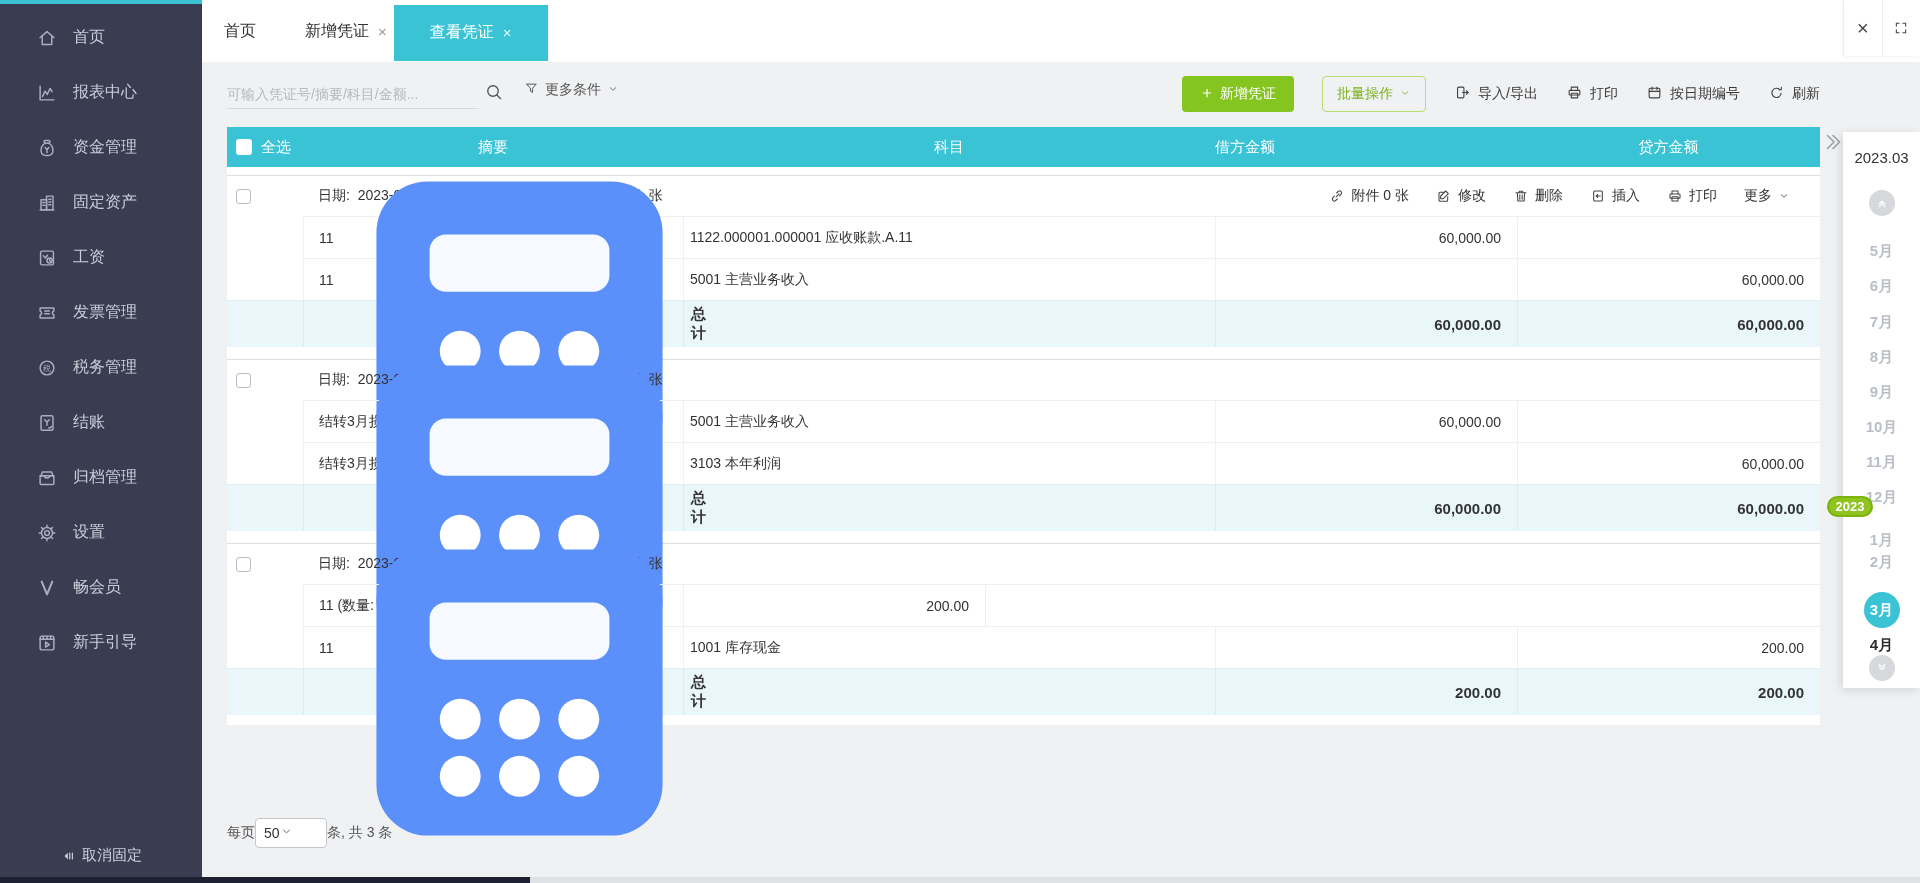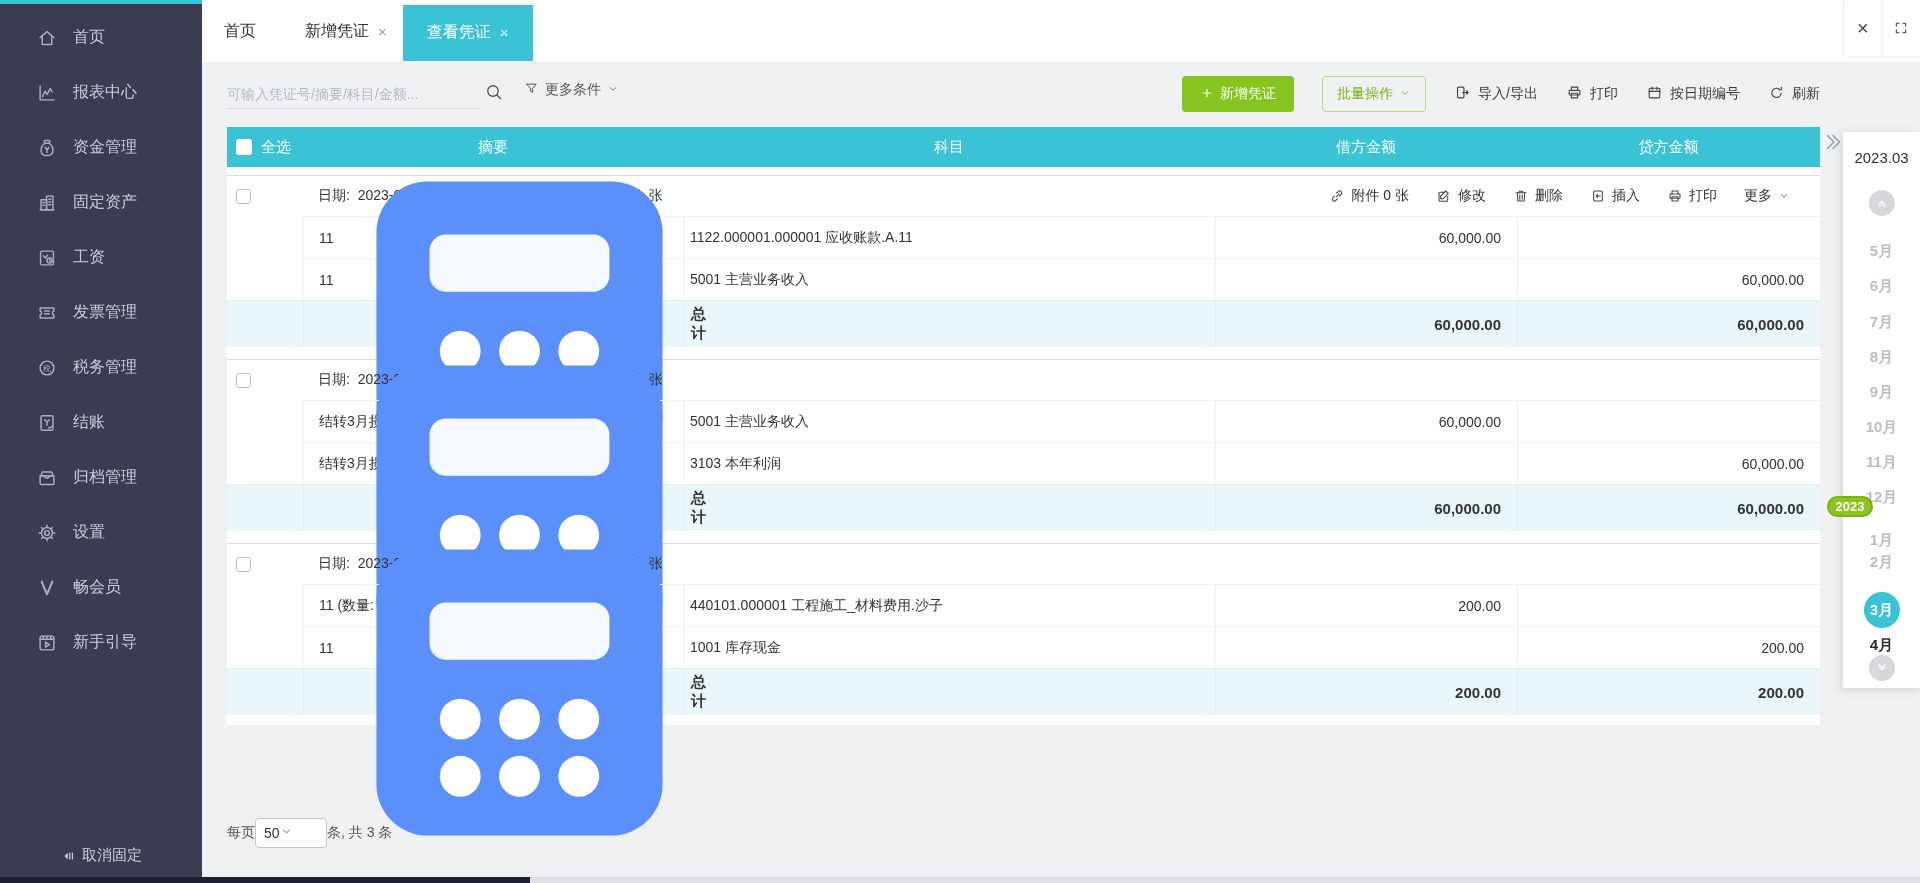--- a/index.html
+++ b/index.html
@@ -22,21 +22,21 @@
   .bottom-strip-dark{position:absolute;left:0;top:0;width:530px;height:6px;background:#1d2030}
 
   
   .main{position:absolute;left:202px;top:0;width:1718px;height:883px;background:var(--bg)}
 
   .tabbar{position:absolute;left:0;top:0;width:100%;height:62px;background:#fff;display:flex;align-items:center}
   .tab{display:flex;align-items:center;font-size:16px;color:#333;cursor:pointer}
   .tab-home{margin-left:22px}
   .tab-mid{margin-left:49px}
   .tab .tab-x{margin-left:9px;color:#999;font-size:15px}
-  .tab.active{margin-left:16px;background:var(--cyan);color:#fff;height:56px;margin-top:3px;padding:0 24px}
+  .tab.active{margin-left:7px;background:var(--cyan);color:#fff;height:56px;margin-top:3px;padding:0 36px}
   .tab.active .tab-x{color:#e8fbff}
   .win-ctrls{position:absolute;right:0;top:0;height:56px;width:77px;background:#fff;border-left:1px solid #ececec;box-shadow:0 1px 3px rgba(0,0,0,.06);display:flex}
   .win-btn{flex:1;display:flex;align-items:center;justify-content:center;color:#444;font-size:20px;cursor:pointer}
   .win-btn + .win-btn{border-left:1px solid #ececec}
   .win-btn .i{width:16px;height:16px}
 
   .toolbar{position:absolute;left:0;top:62px;width:100%;height:61px;background:var(--bg)}
   .search-wrap{position:absolute;left:25px;top:18px;width:252px;border-bottom:1px solid #d9dadd}
   .search-input{width:100%;height:28px;border:none;outline:none;background:transparent;font-size:14px;color:#333}
   .search-input::placeholder{color:#b4b8bf}
@@ -50,21 +50,21 @@
   .btn-batch .i{width:13px;height:13px}
   .tb-link{display:flex;align-items:center;gap:7px;font-size:14px;color:#3a3a3a;cursor:pointer}
   .tb-link .i{width:17px;height:17px;color:#444}
 
   
   .table-panel{position:absolute;left:25px;top:127px;width:1593px;height:598px;background:#fff}
   .thead{display:flex;height:40px;background:var(--cyan);color:#fff;align-items:center;font-size:15px}
   .th-check{width:76px;flex:none;display:flex;align-items:center;padding-left:9px;gap:9px}
   .th-sum{width:380px;flex:none;text-align:center}
   .th-sub{width:532px;flex:none;text-align:center}
-  .th-deb{width:302px;flex:none;text-align:center}
+  .th-deb{width:302px;flex:none;}
   .th-cred{flex:1;text-align:center}
   .cbx{width:15px;height:15px;border:1px solid #b9bec6;border-radius:3px;background:#fff;flex:none;cursor:pointer}
   .cbx.white{border:none;width:16px;height:16px}
 
   .vgroup{border-top:1px solid #dcdee0;margin-top:8px}
   .vgroup + .vgroup{margin-top:12px}
   .g-head{height:40px;display:flex;align-items:center;font-size:14px}
   .g-head .c-check{height:100%}
   .g-meta{display:flex;align-items:center;padding-left:15px}
   .gm{margin-right:30px}
@@ -458,21 +458,20 @@
             </div>
             <div class="g-meta">
               <span class="gm">日期:&nbsp; 2023-03-18</span>
               <span class="gm">凭证字号:&nbsp; 记-003</span>
               <span class="gm">附单据&nbsp;&nbsp;张</span>
             </div>
           </div>
           <div class="g-row">
             <div class="c-check"></div>
             <div class="c-sum">11 (数量: 10 件, 单价: 20)</div>
-            <div class="c-sub">440101.000001  工程施工_材料费用.沙子</div>
             <div class="c-deb num">200.00</div>
             <div class="c-cred num"></div>
           </div>
           <div class="g-row">
             <div class="c-check"></div>
             <div class="c-sum">11</div>
             <div class="c-sub">1001 库存现金</div>
             <div class="c-deb num"></div>
             <div class="c-cred num">200.00</div>
           </div>

